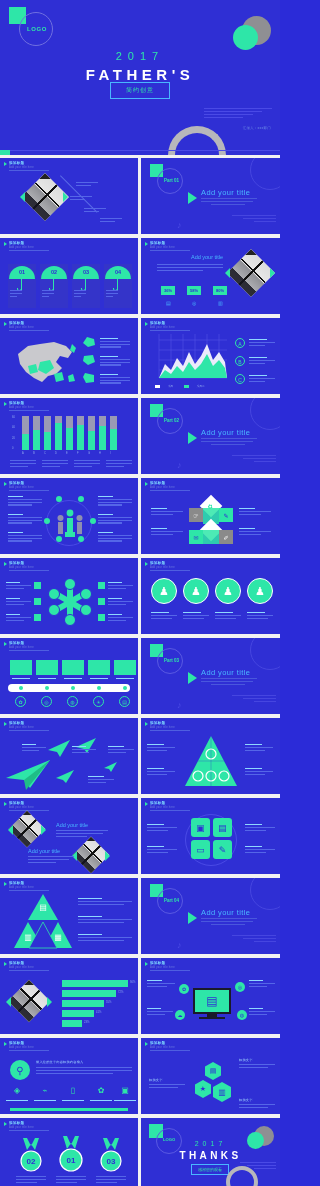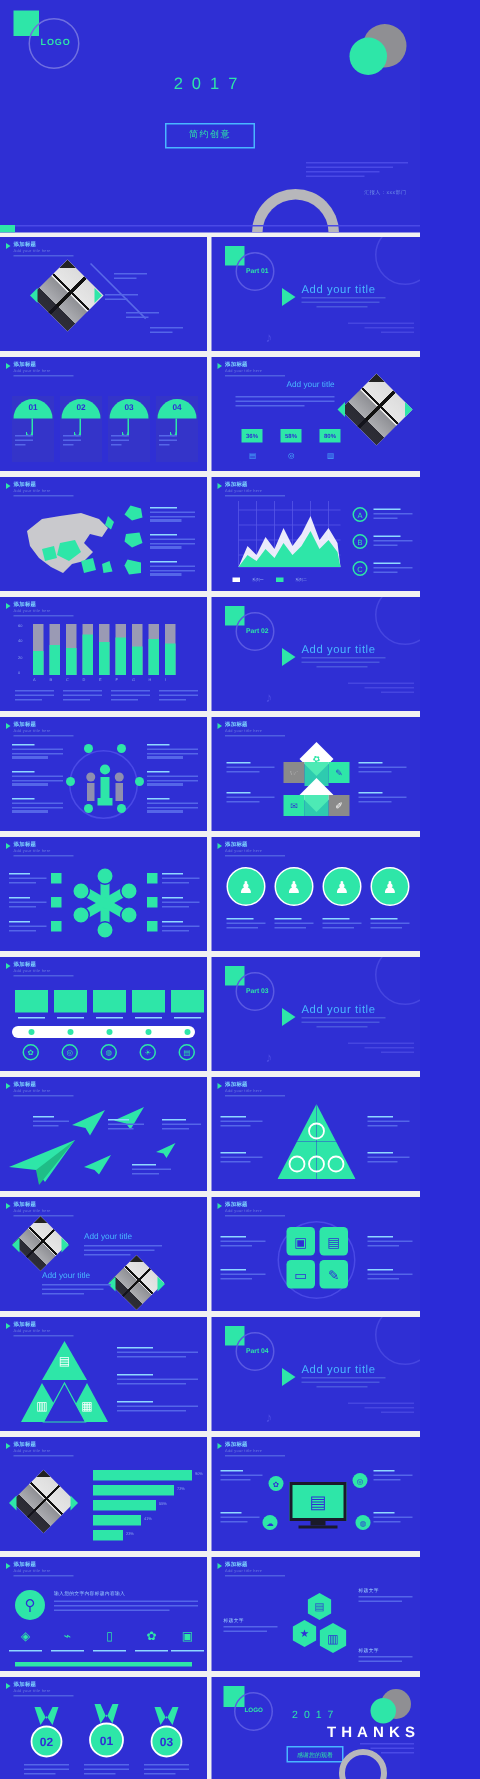--- a/index.html
+++ b/index.html
@@ -124,20 +124,21 @@
 
 <div class="sheet">
 
   <div class="slide hero">
     <div class="hero-sq"></div>
     <div class="hero-ring"></div>
     <div class="hero-logo">LOGO</div>
     <div class="hero-grey-c"></div>
     <div class="hero-green-c"></div>
     <div class="hero-year">2017</div>
+    <div class="hero-title">FATHER'S</div>
     <div class="hero-sub">
       <span>简约创意</span>
     </div>
     <div class="hero-arch"></div>
     <div class="hero-lines">
         <i></i>
         <i></i>
         <i></i>
         <i></i>
       </div>
@@ -1077,21 +1078,21 @@
       </div>
   </div>
 
   <div class="slide col-r" style="top:1118px;height:68px">
     <div class="pd-sq" style="left:8px;top:6px;width:14px;height:14px"></div>
     <div class="pd-ring" style="left:15px;top:10px;width:26px;height:26px"></div>
     <div style="position:absolute;left:22px;top:19px;font-size:4.2px;color:#2ee6a8;font-weight:bold">LOGO</div>
     <div class="circ grey" style="position:absolute;right:6px;top:8px;width:20px;height:20px;background:#8f8f93"></div>
     <div class="circ green" style="position:absolute;right:16px;top:14px;width:17px;height:17px"></div>
     <div style="position:absolute;left:0;right:0;top:22px;text-align:center;font-size:7px;letter-spacing:4px;color:#2ee6a8">2017</div>
-    <div style="position:absolute;left:0;right:0;top:32px;text-align:right;font-size:10px;letter-spacing:3.4px;color:#fff;font-weight:bold">THANKS</div>
+    <div style="position:absolute;left:0;right:0;top:32px;text-align:center;font-size:10px;letter-spacing:3.4px;color:#fff;font-weight:bold">THANKS</div>
     <div style="position:absolute;left:50px;top:46px;width:38px;height:11px;border:1px solid #49b6ff">
       <span style="display:block;text-align:center;line-height:9px;font-size:4px;color:#2ee6a8">感谢您的观看</span>
     </div>
     <div style="position:absolute;right:4px;top:44px;width:36px">
       <i style="display:block;height:1px;background:#4a4ae6;margin-bottom:2px;width:100%"></i>
       <i style="display:block;height:1px;background:#4a4ae6;margin-bottom:2px;width:80%;margin-left:20%"></i>
       <i style="display:block;height:1px;background:#4a4ae6;margin-bottom:2px;width:60%;margin-left:40%"></i>
     </div>
     <div style="position:absolute;right:22px;bottom:-12px;width:32px;height:32px;border:4px solid #b7b7bb;border-radius:50%"></div>
   </div>

